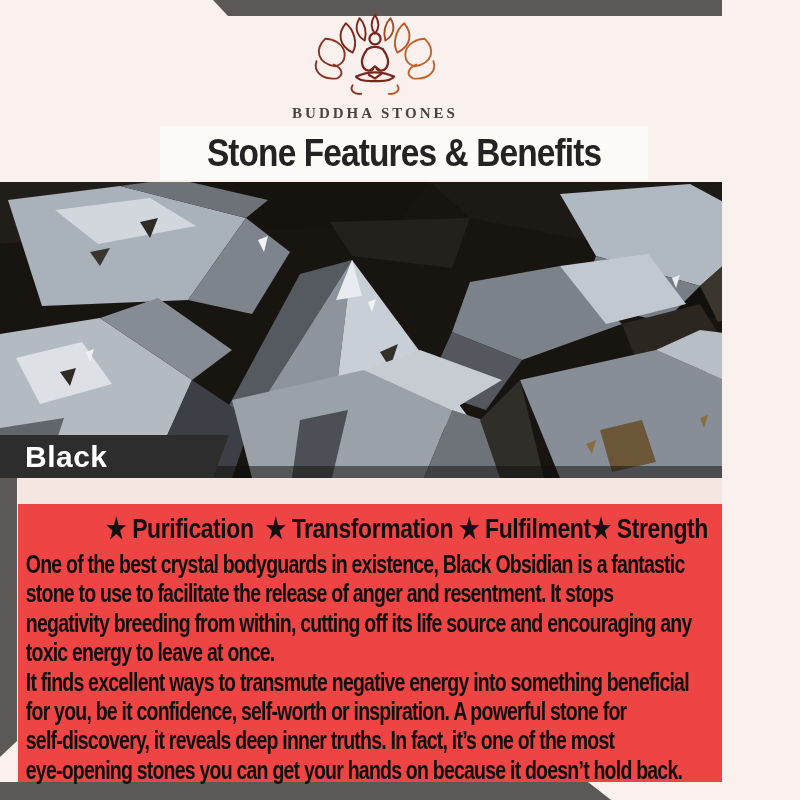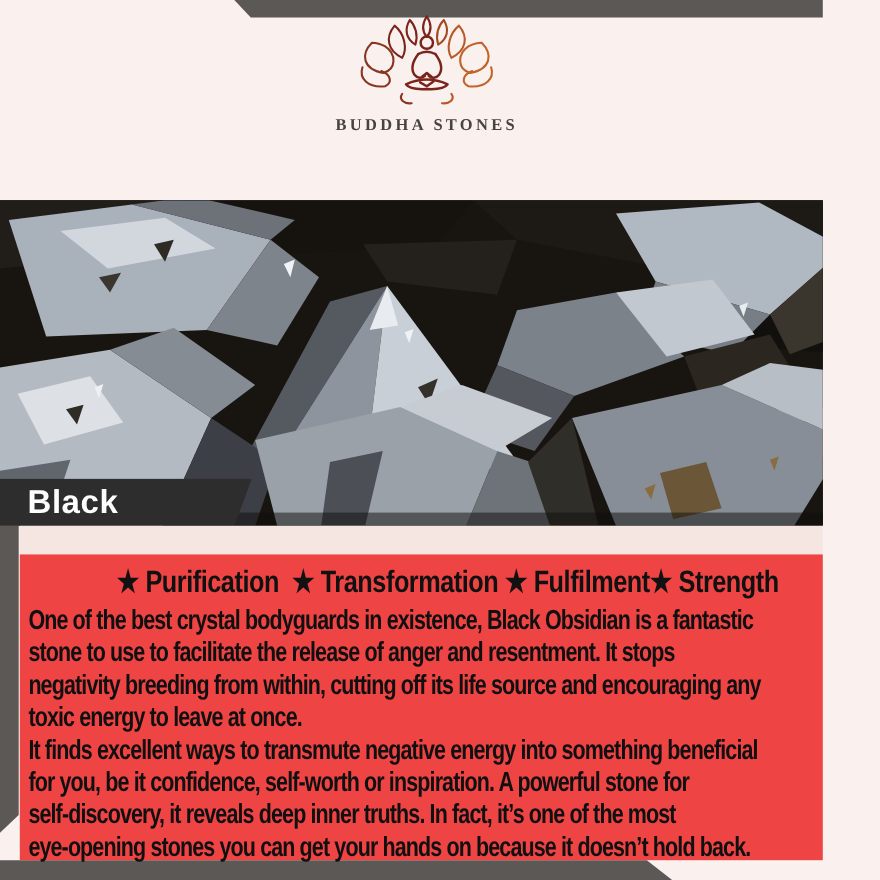--- a/index.html
+++ b/index.html
@@ -1,20 +1,19 @@
 <!DOCTYPE html>
 <html><head>
 <meta charset="utf-8">
 <style>
   html,body { margin:0; padding:0; background:#faf0ed; }
   .canvas {
     position:relative; width:722px; height:800px; overflow:hidden;
     background:#faf0ed;
     font-family:"Liberation Sans", sans-serif;
-    padding-left:26px;
   }
   .ribbons { position:absolute; left:0; top:0; width:800px; height:800px; }
 
   
   .brand {
     position:absolute; top:13px; left:0; width:100%;
     text-align:center; transform:translateX(14px);
   }
   .brand svg { display:inline-block; }
   .brand-name {
@@ -102,20 +101,23 @@
         <path d="M71,42 C65,50 63,58 67,64 C70,68 75,68 78,65"></path>
         <path d="M89,42 C95,50 97,58 93,64 C90,68 85,68 82,65"></path>
         <path d="M75,66 L80,62 L85,66"></path>
         <path d="M58,74 Q80,64 102,74 Q98,80 80,79 Q62,80 58,74 Z"></path>
         <path d="M73,72 L80,76 L87,71"></path>
       </g>
     </svg>
     <div class="brand-name">BUDDHA STONES</div>
   </div>
 
+  <div class="title-band">
+    <span class="title-text">Stone Features &amp; Benefits</span>
+  </div>
 
   <div class="photo">
     <svg viewBox="0 0 778 296" preserveAspectRatio="none">
       <rect x="0" y="0" width="778" height="296" fill="#181511"></rect>
       <polygon points="0,0 170,0 150,48 0,62" fill="#211d19"></polygon>
       <polygon points="170,0 430,0 395,44 205,50" fill="#16130f"></polygon>
       <polygon points="430,0 778,0 778,48 585,58 470,36" fill="#1d1915"></polygon>
       <polygon points="585,58 778,48 778,140 660,132 610,92" fill="#12100d"></polygon>
 
       <polygon points="8,18 120,4 246,36 188,118 42,124" fill="#a9b1bb"></polygon>

